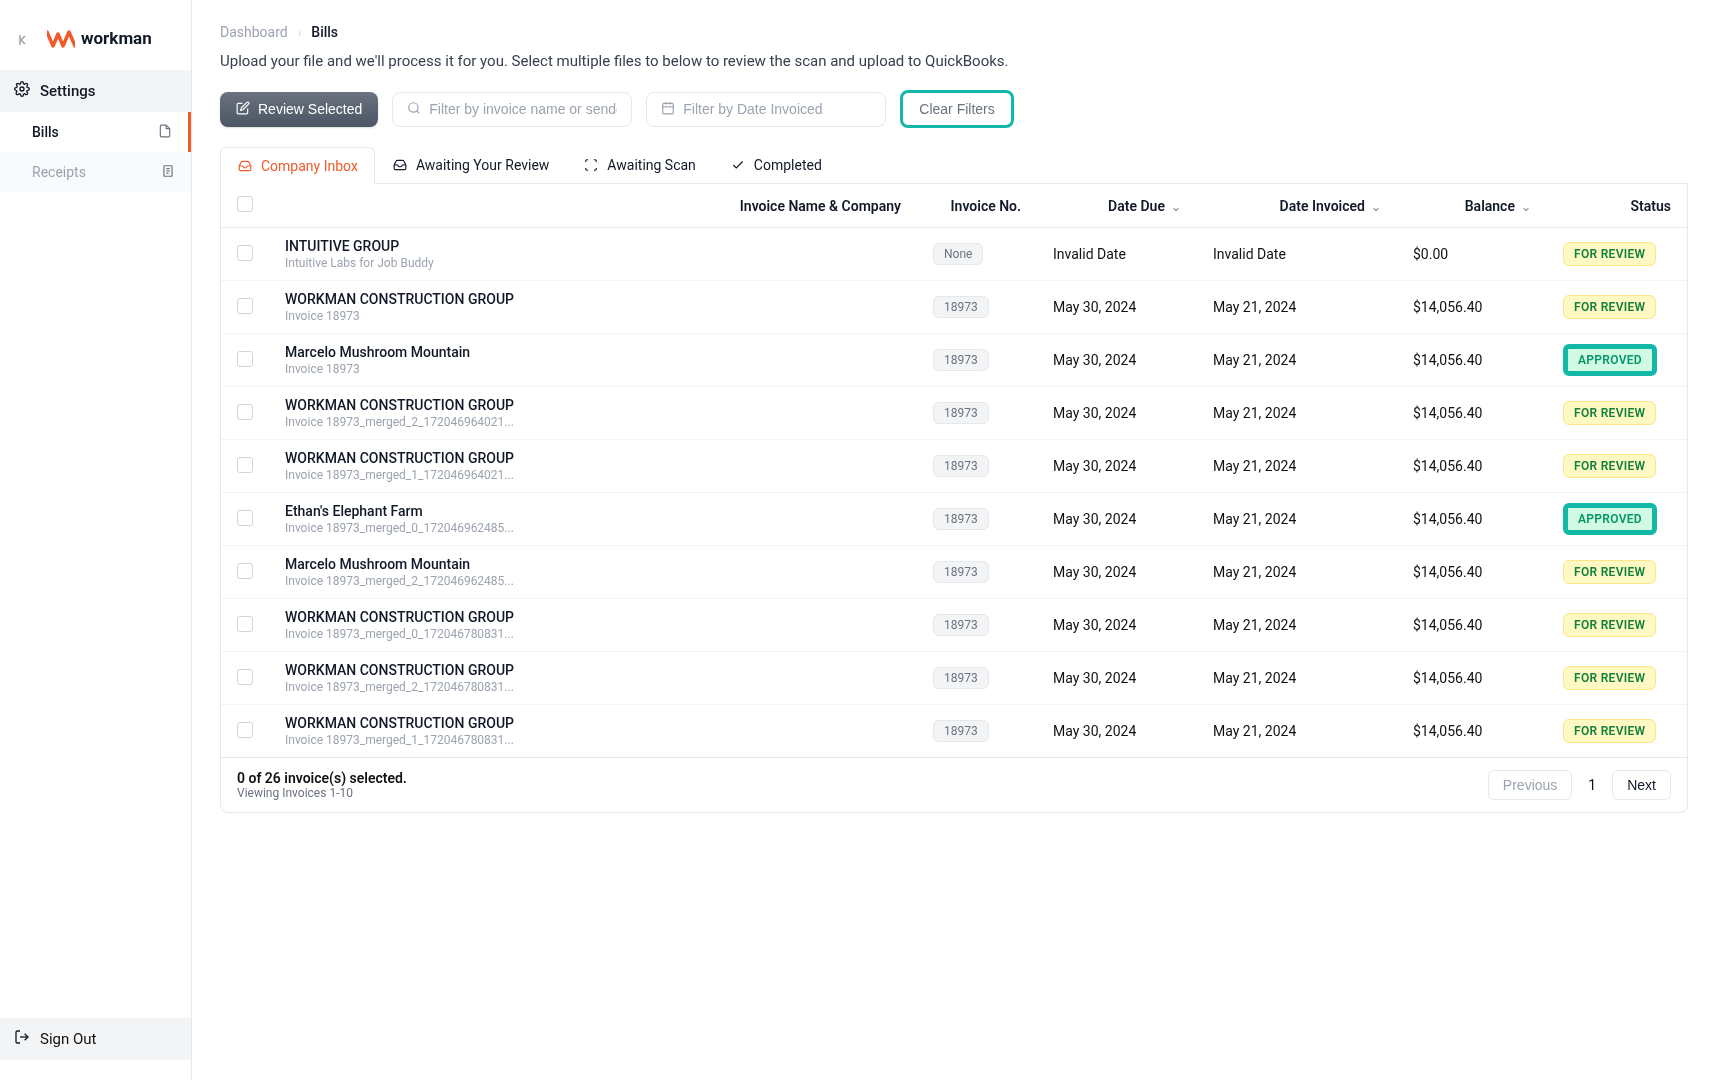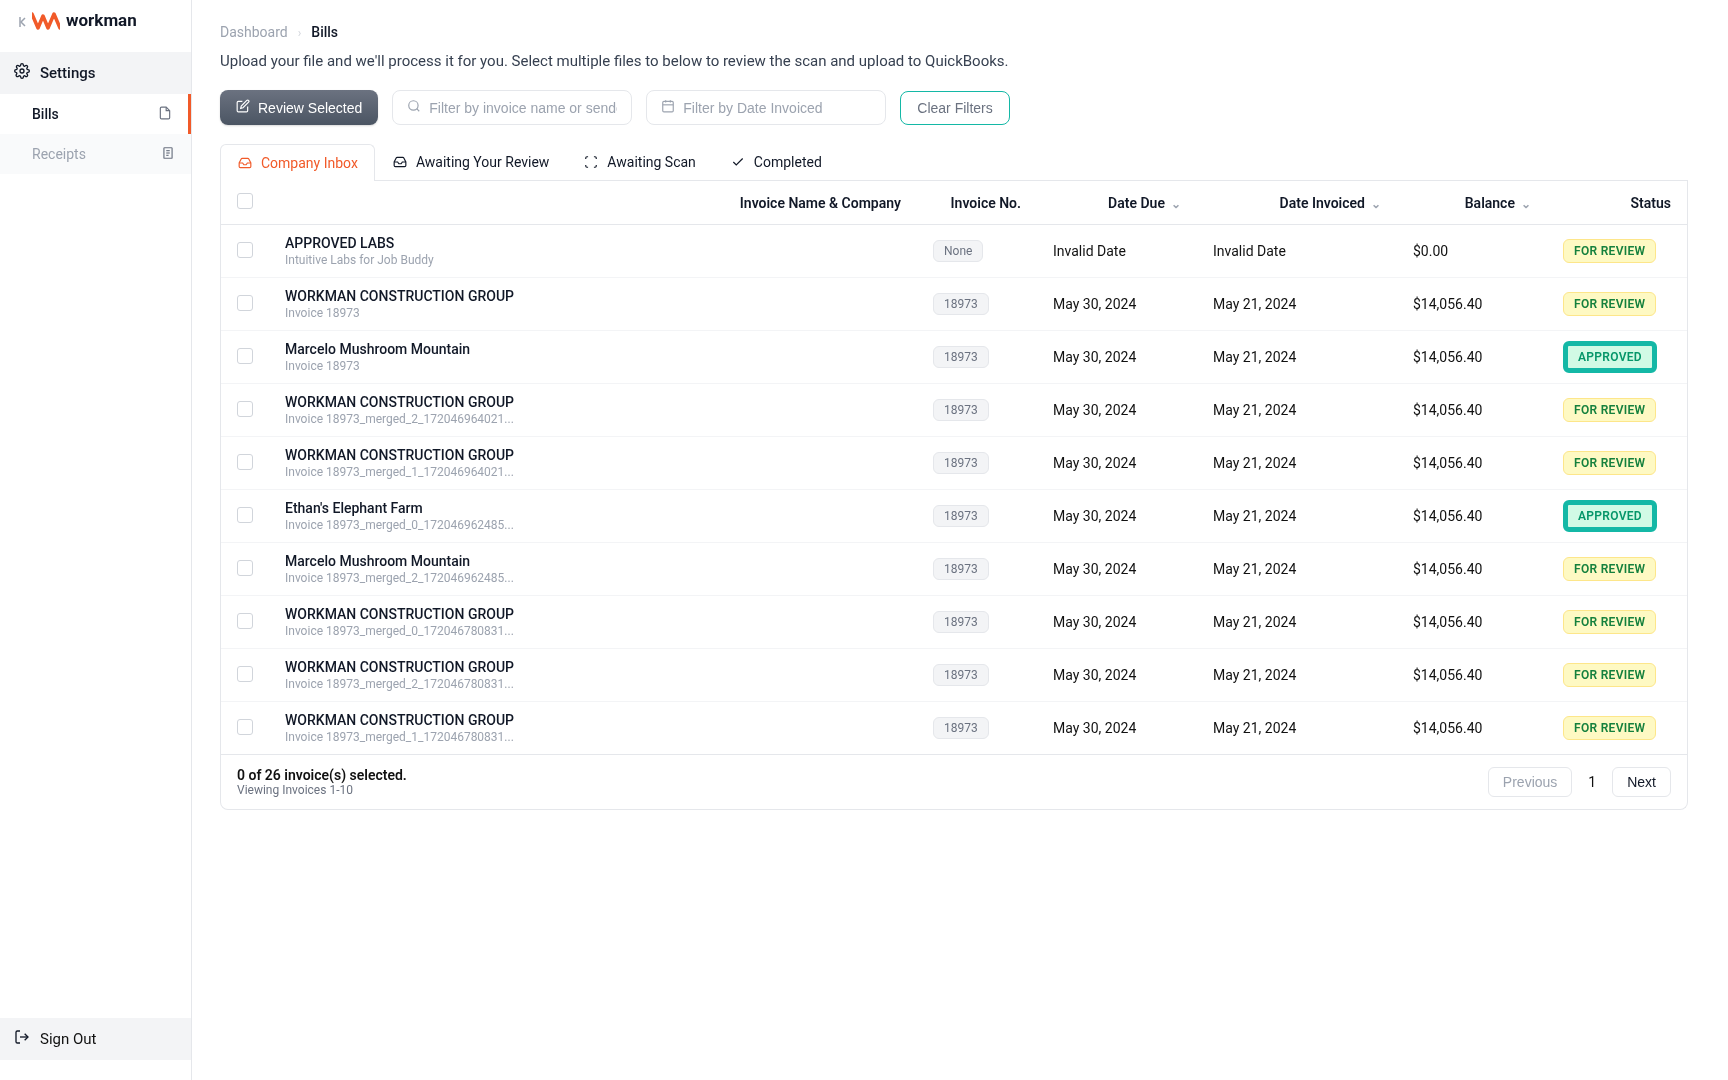--- a/index.html
+++ b/index.html
@@ -16,22 +16,22 @@
     .sidebar {
       width: 192px;
       border-right: 1px solid #e5e7eb;
       display: flex;
       flex-direction: column;
       flex-shrink: 0;
     }
     .sidebar-header {
       display: flex;
       align-items: flex-end;
-      gap: 0;
-      padding: 10px 16px 22px 16px;
+      gap: 15px;
+      padding: 28px 16px 22px 16px;
     }
     .collapse-icon {
       width: 16px; height: 16px;
       display: flex; align-items: center; justify-content: center;
       color: #9ca3af;
     }
     .logo-wrap {
       display: flex; align-items: center; gap: 6px;
     }
     .logo-mark {
@@ -157,21 +157,21 @@
       background: #fff;
     }
     .filter-input input {
       border: none; outline: none;
       font-size: 14px;
       width: 100%;
       color: #111;
     }
     .filter-input input::placeholder { color: #9ca3af; }
     .clear-btn {
-      border: 1px solid #14b8a6;
+      border: 3px solid #14b8a6;
       background: #fff;
       color: #6b7280;
       border-radius: 8px;
       padding: 8px 16px;
       font-size: 14px;
       cursor: pointer;
     }
     
     .tabs {
       display: flex; gap: 0;
@@ -433,21 +433,21 @@
           <th class="col-invoiced sortable"><span>Date Invoiced</span><span class="sort-icn">⌄</span></th>
           <th class="col-balance sortable"><span>Balance</span><span class="sort-icn">⌄</span></th>
           <th class="col-status">Status</th>
         </tr>
       </thead>
       <tbody id="table-body">
           <tr>
             <td class="col-check"><span class="chk"></span></td>
             <td>
               <div class="cell-name">
-                <span class="primary">APPROVED LABS</span>
+                <span class="primary">INTUITIVE GROUP</span>
                 <span class="secondary">Intuitive Labs for Job Buddy</span>
               </div>
             </td>
             <td class="col-invoice"><span class="badge-invoice">None</span></td>
             <td class="col-due">Invalid Date</td>
             <td class="col-invoiced">Invalid Date</td>
             <td class="col-balance">$0.00</td>
             <td class="col-status"><span class="status-badge status-review">FOR REVIEW</span></td>
           </tr>
           <tr>

